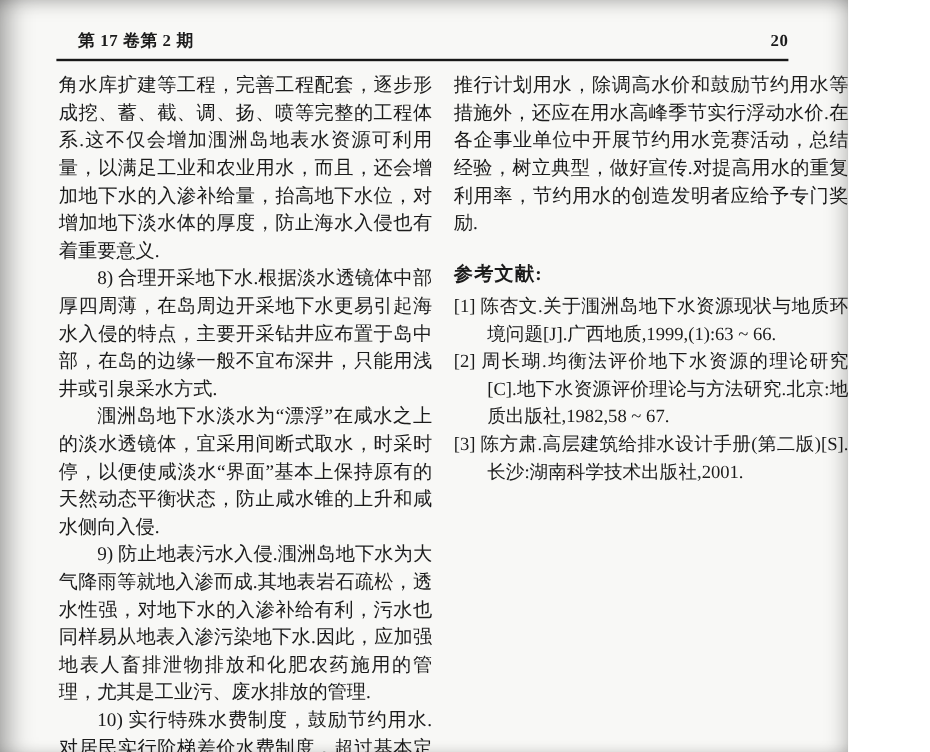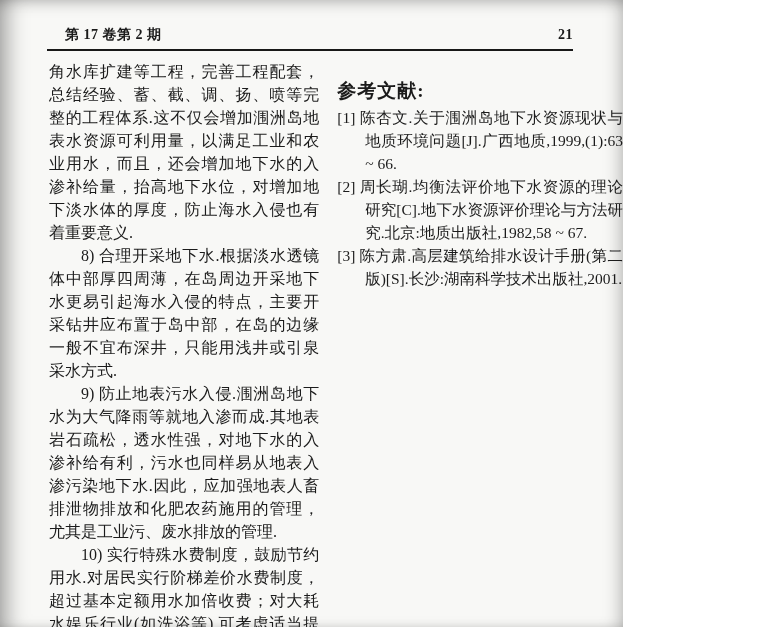--- a/index.html
+++ b/index.html
@@ -2,21 +2,21 @@
 <html><head>
 <meta charset="utf-8">
 <style>
   html, body {
     margin: 0;
     padding: 0;
     background: #ffffff;
   }
   .scan {
     position: relative;
-    width: 623px;
+    width: 707px;
     height: 627px;
     overflow: hidden;
     background: #f8f8f6;
     color: #1b1b1b;
     font-family: "Liberation Serif", "DejaVu Serif", serif;
     box-shadow:
       inset 20px 0 22px -14px rgba(0,0,0,0.38),
       inset -14px 0 18px -12px rgba(0,0,0,0.28),
       inset 0 14px 16px -12px rgba(0,0,0,0.22),
       inset 0 -8px 12px -10px rgba(0,0,0,0.12);
@@ -52,62 +52,64 @@
   .para {
     margin: 0;
     text-indent: 2em;
   }
   .para-group .para:first-of-type,
   .col-left .para:first-of-type {
     text-indent: 0;
   }
   .refs-heading {
     margin: 19px 0 4px 0;
-    font-size: 19px;
+    font-size: 16px;
     line-height: 23px;
     font-weight: 700;
     letter-spacing: 1px;
   }
   .ref {
     margin: 0;
     font-size: 15.5px;
     line-height: 23px;
     padding-left: 1.8em;
     text-indent: -1.8em;
   }
 </style>
 </head>
 <body>
 
 <div class="scan">
 
   <header class="page-header">
     <span>第 17 卷第 2 期</span>
-    <span>21</span>
+    <span>20</span>
   </header>
 
   <div class="header-rule"></div>
 
   <main class="columns">
 
     <section class="col col-left">
 
-        <p class="para">角水库扩建等工程，完善工程配套，总结经验、蓄、截、调、扬、喷等完整的工程体系.这不仅会增加涠洲岛地表水资源可利用量，以满足工业和农业用水，而且，还会增加地下水的入渗补给量，抬高地下水位，对增加地下淡水体的厚度，防止海水入侵也有着重要意义.</p>
+        <p class="para">角水库扩建等工程，完善工程配套，逐步形成挖、蓄、截、调、扬、喷等完整的工程体系.这不仅会增加涠洲岛地表水资源可利用量，以满足工业和农业用水，而且，还会增加地下水的入渗补给量，抬高地下水位，对增加地下淡水体的厚度，防止海水入侵也有着重要意义.</p>
 
         <p class="para">8) 合理开采地下水.根据淡水透镜体中部厚四周薄，在岛周边开采地下水更易引起海水入侵的特点，主要开采钻井应布置于岛中部，在岛的边缘一般不宜布深井，只能用浅井或引泉采水方式.</p>
 
+        <p class="para">涠洲岛地下水淡水为“漂浮”在咸水之上的淡水透镜体，宜采用间断式取水，时采时停，以便使咸淡水“界面”基本上保持原有的天然动态平衡状态，防止咸水锥的上升和咸水侧向入侵.</p>
 
         <p class="para">9) 防止地表污水入侵.涠洲岛地下水为大气降雨等就地入渗而成.其地表岩石疏松，透水性强，对地下水的入渗补给有利，污水也同样易从地表入渗污染地下水.因此，应加强地表人畜排泄物排放和化肥农药施用的管理，尤其是工业污、废水排放的管理.</p>
 
         <p class="para">10) 实行特殊水费制度，鼓励节约用水.对居民实行阶梯差价水费制度，超过基本定额用水加倍收费；对大耗水娱乐行业(如洗浴等) 可考虑适当提高水价.为提高全民节水意识，运用经济手段</p>
       </section>
 
     <section class="col col-right">
       <div class="para-group">
 
+          <p class="para">推行计划用水，除调高水价和鼓励节约用水等措施外，还应在用水高峰季节实行浮动水价.在各企事业单位中开展节约用水竞赛活动，总结经验，树立典型，做好宣传.对提高用水的重复利用率，节约用水的创造发明者应给予专门奖励.</p>
 
 
         </div>
 
       <h3 class="refs-heading">参考文献:</h3>
 
       <div class="refs">
 
           <p class="ref">[1] 陈杏文.关于涠洲岛地下水资源现状与地质环境问题[J].广西地质,1999,(1):63 ~ 66.</p>
 

